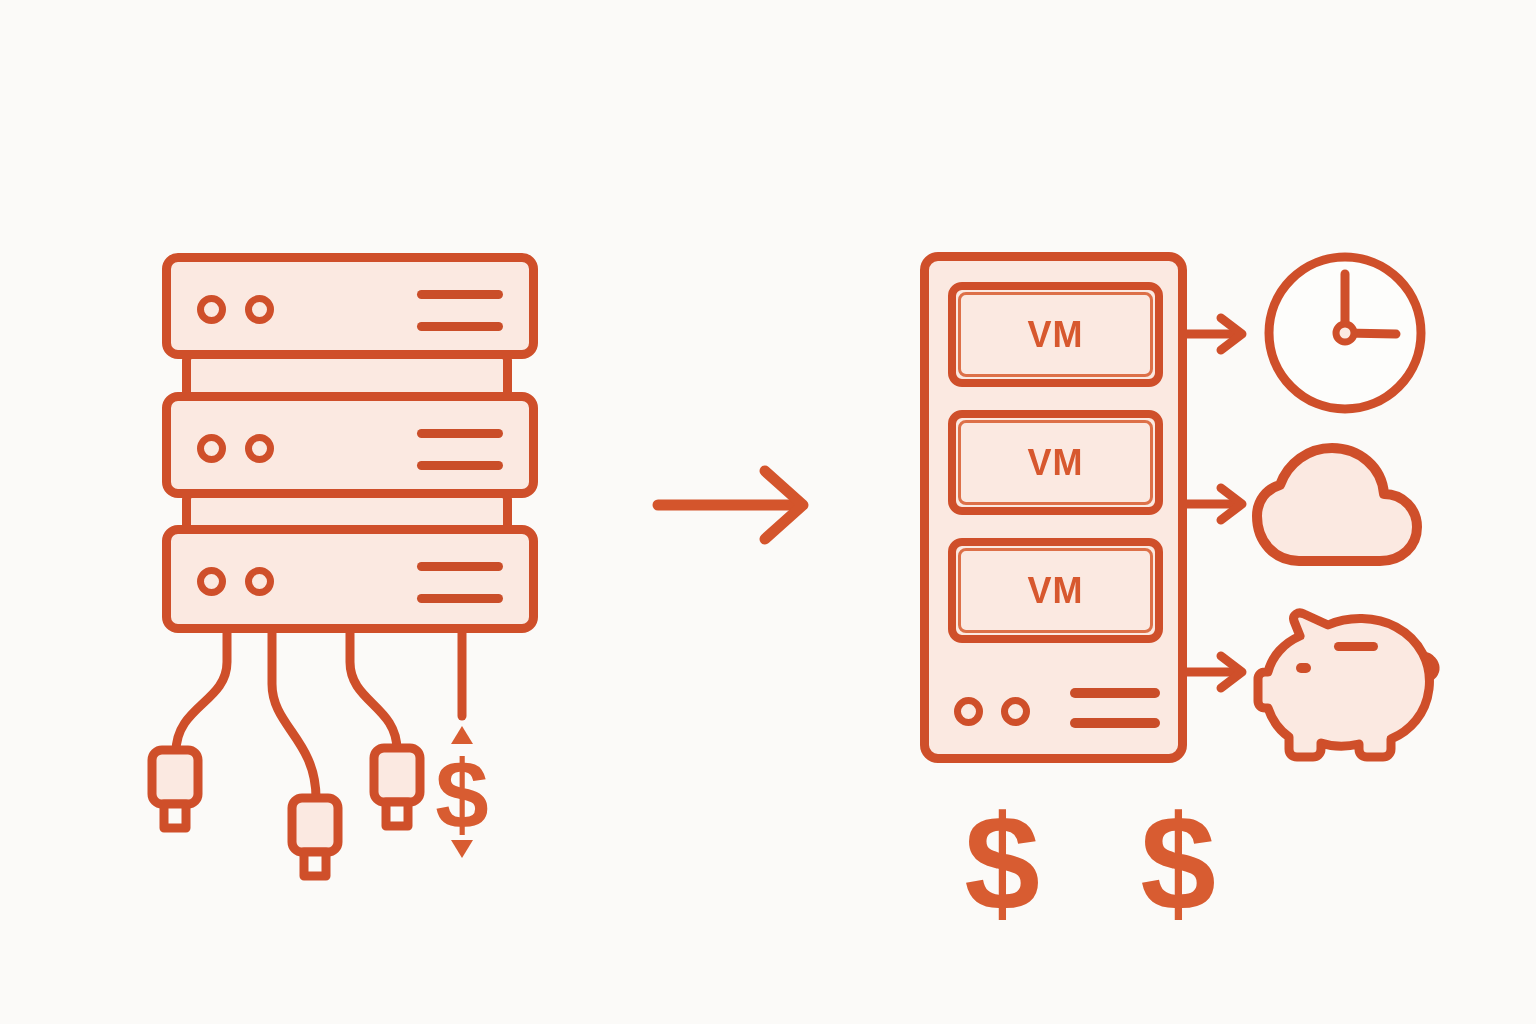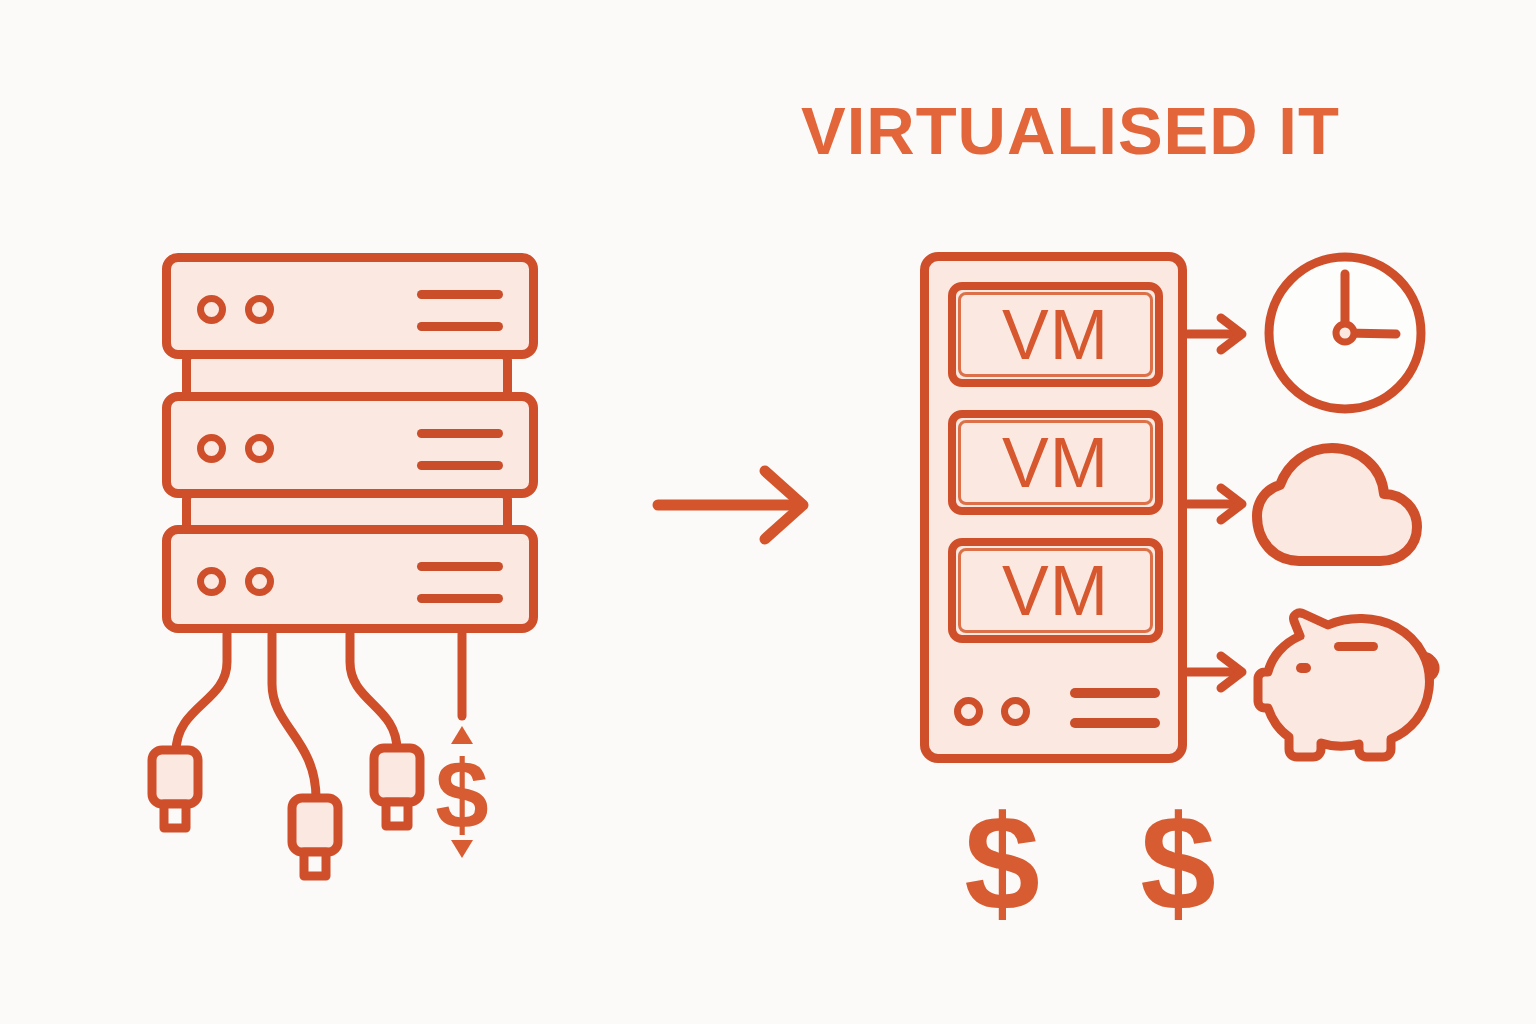--- a/index.html
+++ b/index.html
@@ -45,21 +45,21 @@
   }
   .vm{
     position:absolute;left:19px;width:215px;height:105px;box-sizing:border-box;
     background:#fbe9e1;border:8px solid #cf4f2a;border-radius:14px;
     display:flex;align-items:center;justify-content:center;
   }
   .vm-1{top:21px;}
   .vm-2{top:149px;}
   .vm-3{top:277px;}
   .vm-inner{position:absolute;inset:2px;border:3px solid #dd7048;border-radius:8px;}
-  .vm-label{font-size:70px;font-weight:400;color:#d7582e;letter-spacing:1px;position:relative;}
+  .vm-label{font-size:36px;font-weight:700;color:#d7582e;letter-spacing:1px;position:relative;}
   .tower-leds{left:25px;top:436px;gap:18px;}
   .tower-bars{left:141px;top:427px;gap:20px;}
   .tower-bars .bar{width:90px;height:10px;}
 
   .big-dollar{
     position:absolute;top:788px;width:120px;height:150px;z-index:2;
     display:flex;align-items:center;justify-content:center;
     font-size:136px;font-weight:700;color:#d85c31;
   }
   .big-dollar-1{left:942px;}
@@ -142,21 +142,20 @@
                L1391,749 C1391,754 1387,757 1383,757 L1367,757 C1362,757 1359,754 1359,749 L1359,744
                C1347,747 1333,747 1321,743
                L1321,749 C1321,754 1317,757 1313,757 L1297,757 C1292,757 1289,754 1289,749 L1289,737
                C1279,730 1272,720 1268,708
                L1265,708 C1261,708 1258,705 1258,701 L1258,679 C1258,675 1261,672 1265,672 Z"></path>
       <rect x="1334" y="642" width="44" height="9" rx="4.5" fill="#cf4f2a" stroke="none"></rect>
       <rect x="1296" y="663" width="15" height="10" rx="5" fill="#cf4f2a" stroke="none"></rect>
     </g>
   </svg>
 
-  <div class="title title-right">VIRTUALISED IT</div>
 
   <div class="strip strip-1"></div>
   <div class="strip strip-2"></div>
 
   <div class="server-unit unit-1">
     <div class="leds">
       <span class="led"></span>
       <span class="led"></span>
     </div>
     <div class="bars">

